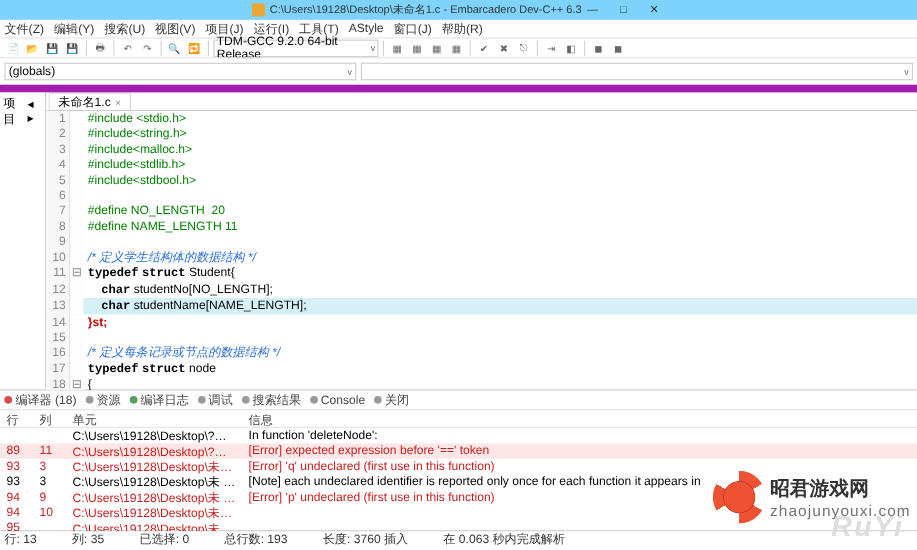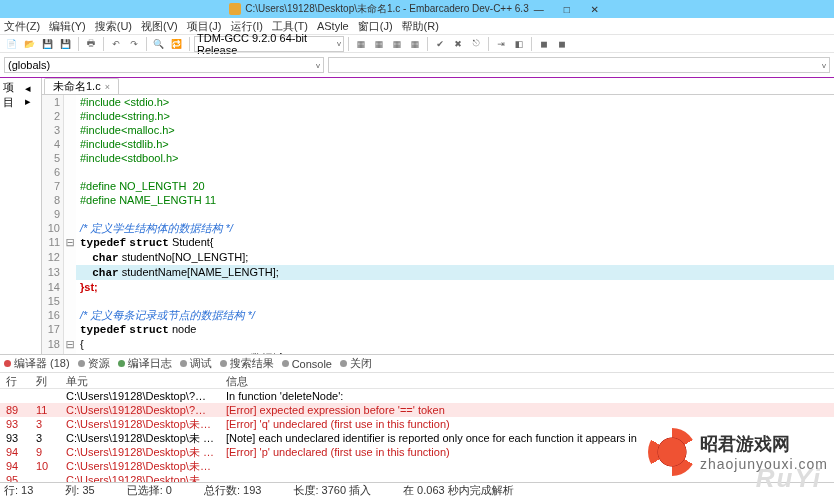--- a/index.html
+++ b/index.html
@@ -13,21 +13,21 @@
 .menubar { height: 16px; display: flex; align-items: center; gap: 9px; padding: 0 4px; font-size: 10px; color: #333; }
 .menubar span { cursor: default; }
 .toolbar1 { height: 18px; display: flex; align-items: center; gap: 2px; padding: 0 4px; border-top: 1px solid #e5e5e5; }
 .tb-ico { width: 16px; height: 16px; display: flex; align-items: center; justify-content: center; font-size: 9px; color: #666; border: 1px solid transparent; }
 .tb-sep { width: 1px; height: 14px; background: #d0d0d0; margin: 0 2px; }
 .compiler-combo { width: 150px; height: 16px; border: 1px solid #ccc; font-size: 10px; padding: 0 2px; display: flex; align-items: center; justify-content: space-between; }
 .chev { font-size: 8px; color: #666; }
 .toolbar2 { height: 18px; display: flex; align-items: center; padding: 12px 4px; border-top: 1px solid #e5e5e5; }
 .globals-combo { width: 320px; height: 16px; border: 1px solid #ccc; font-size: 10px; padding: 0 3px; display: flex; align-items: center; justify-content: space-between; }
 .globals-combo2 { flex: 1; height: 16px; border: 1px solid #ccc; margin-left: 4px; display: flex; align-items: center; justify-content: flex-end; padding: 0 3px; }
-.main-area { flex: 1; display: flex; overflow: hidden; border-top: 1px solid #a21caf; }
+.main-area { flex: 1; display: flex; overflow: hidden; border-top: 7px solid #a21caf; }
 .project-panel { width: 42px; border-right: 1px solid #ccc; background: #fff; }
 .project-panel-hdr { font-size: 10px; padding: 2px 3px; display: flex; align-items: center; gap: 2px; }
 .editor-area { flex: 1; display: flex; flex-direction: column; overflow: hidden; }
 .tabstrip { height: 17px; display: flex; align-items: center; border-bottom: 1px solid #ccc; padding-left: 2px; }
 .tab { height: 16px; padding: 0 8px; border: 1px solid #ccc; border-bottom: none; background: #fff; font-size: 10px; display: flex; align-items: center; gap: 4px; border-radius: 2px 2px 0 0; }
 .tab-x { font-size: 9px; color: #888; }
 .code { flex: 1; overflow: auto; font-family: Consolas, monospace; font-size: 10px; line-height: 14px; white-space: pre; }
 .line { display: flex; }
 .gutter { width: 22px; text-align: right; padding-right: 3px; color: #888; background: #f7f7f7; border-right: 1px solid #e0e0e0; user-select: none; }
 .fold { width: 12px; text-align: center; color: #888; background: #fdfdfd; }

